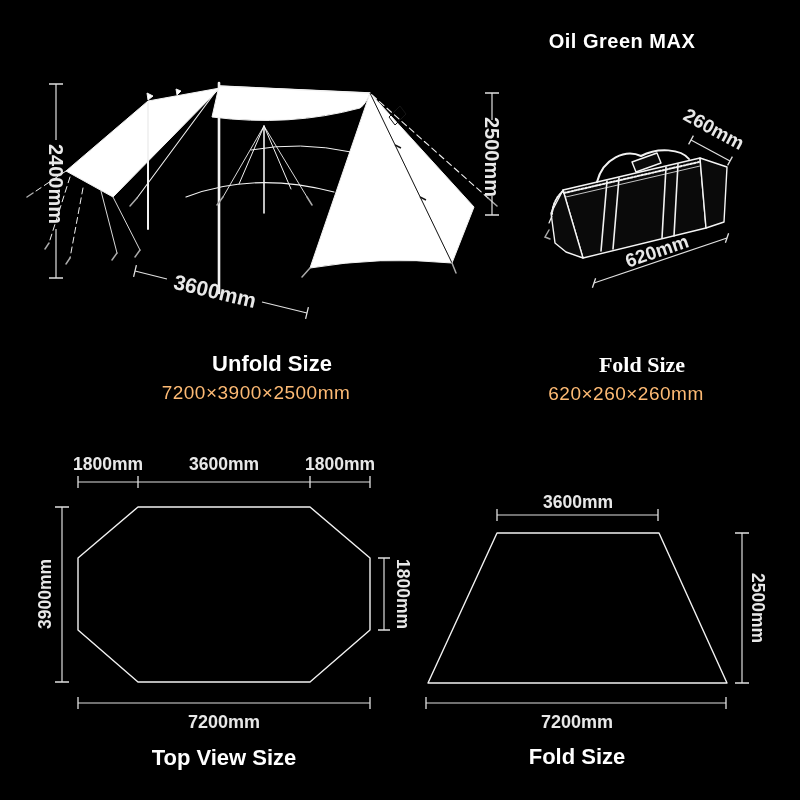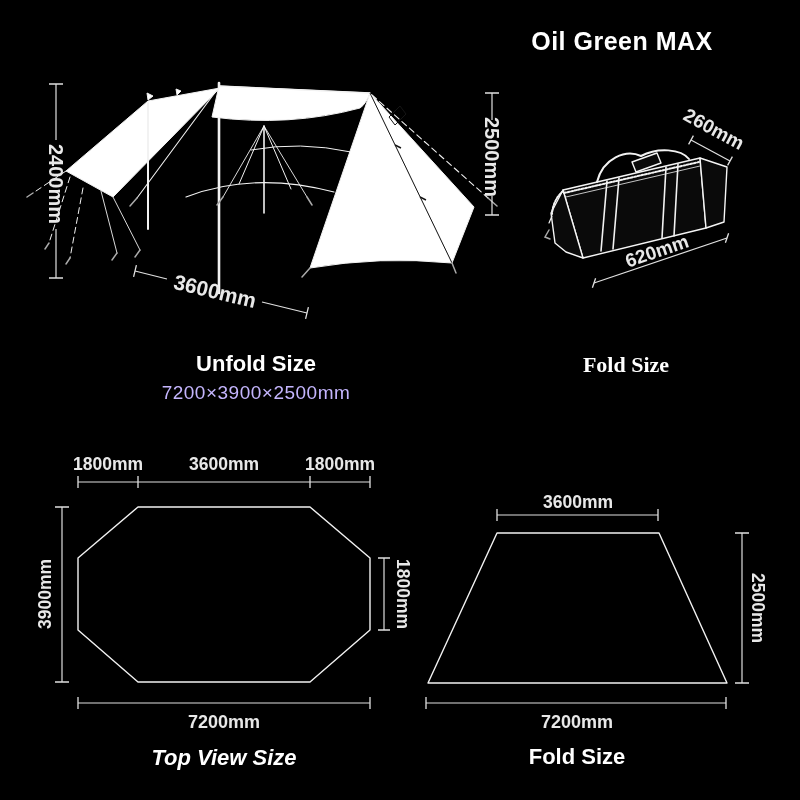--- a/index.html
+++ b/index.html
@@ -4,23 +4,23 @@
 <style>
   html,body { margin:0; padding:0; background:#000; }
   .stage {
     position:relative; width:800px; height:800px; background:#000000;
     overflow:hidden; font-family:"Liberation Sans", sans-serif;
   }
   .label {
     position:absolute; transform:translate(-50%,-50%);
     color:#ffffff; white-space:nowrap; line-height:1;
   }
-  .title      { font-size:25px; font-weight:700; letter-spacing:0.5px; }
-  .size-label { font-size:22px; font-weight:700; }
-  .size-value { font-size:19px; font-weight:400; color:#c4b5fd; letter-spacing:0.5px; }
+  .title      { font-size:20px; font-weight:700; letter-spacing:0.5px; }
+  .size-label { font-size:22px; font-weight:700;margin-left:16px; }
+  .size-value { font-size:19px; font-weight:400; color:#fdba74; letter-spacing:0.5px; }
   .view-label { font-size:22px; font-weight:700; }
   svg { position:absolute; display:block; }
   svg text {
     font-family:"Liberation Sans", sans-serif;
     font-weight:700; fill:#e8e8e8;
   }
   .dim-line  { stroke:#e0e0e0; stroke-width:1.2; fill:none; }
   .dim-cap   { stroke:#e0e0e0; stroke-width:1.3; fill:none; }
   .draw      { stroke:#f2f2f2; fill:none; stroke-linejoin:round; stroke-linecap:round; }
   .panel     { fill:#ffffff; stroke:#f2f2f2; stroke-width:1; stroke-linejoin:round; }
@@ -118,20 +118,21 @@
     <g>
       <path class="dim-line" d="M594,283 L727,238"></path>
       <path class="dim-cap" d="M595.6,278.3 L592.4,287.7 M728.6,233.3 L725.4,242.7"></path>
       <text transform="translate(657,251) rotate(-18.7)" text-anchor="middle" dominant-baseline="central" font-size="19">620mm</text>
     </g>
   </svg>
 
   <div class="label size-label" style="left:256px; top:364px;">Unfold Size</div>
   <div class="label size-value" style="left:256px; top:392px;">7200×3900×2500mm</div>
   <div class="label size-label" style="left:626px; top:365px;font-family:Liberation Serif, serif;">Fold Size</div>
+  <div class="label size-value" style="left:626px; top:393px;">620×260×260mm</div>
 
   <svg style="left:20px; top:440px;" width="420" height="300" viewBox="20 440 420 300">
 
     <polygon class="draw" stroke-width="1.4" points="138,507 310,507 370,558 370,630 310,682 138,682 78,630 78,558"></polygon>
 
     <g>
       <path class="dim-line" d="M78,482 H370"></path>
       <path class="dim-cap" d="M78,476 V488 M138,476 V488 M310,476 V488 M370,476 V488"></path>
       <text x="108" y="464" text-anchor="middle" dominant-baseline="central" font-size="17.5">1800mm</text>
       <text x="224" y="464" text-anchor="middle" dominant-baseline="central" font-size="17.5">3600mm</text>
@@ -173,16 +174,16 @@
       <text transform="translate(758,608) rotate(90)" text-anchor="middle" dominant-baseline="central" font-size="17.5">2500mm</text>
     </g>
 
     <g>
       <path class="dim-line" d="M426,703 H726"></path>
       <path class="dim-cap" d="M426,697 V709 M726,697 V709"></path>
       <text x="577" y="722" text-anchor="middle" dominant-baseline="central" font-size="18">7200mm</text>
     </g>
   </svg>
 
-  <div class="label view-label" style="left:224px; top:758px;font-style:italic;">Top View Size</div>
+  <div class="label view-label" style="left:224px; top:758px;">Top View Size</div>
   <div class="label view-label" style="left:577px; top:757px;">Fold Size</div>
 
 </div>
 
 </body></html>

